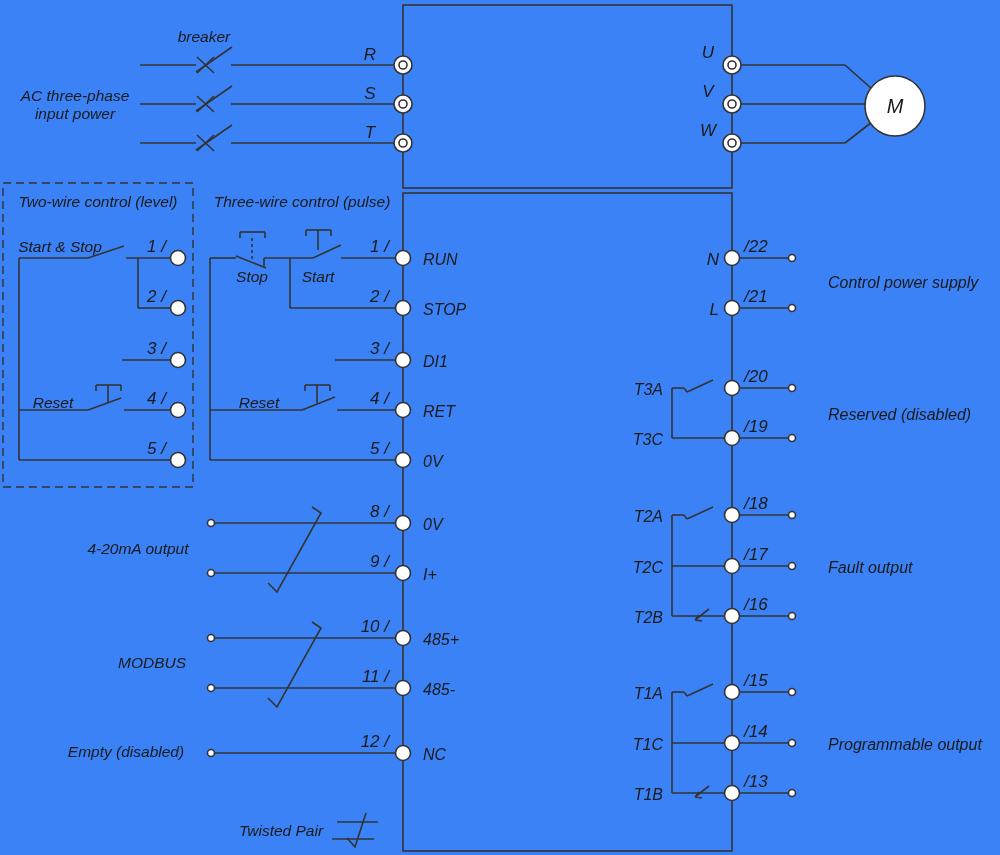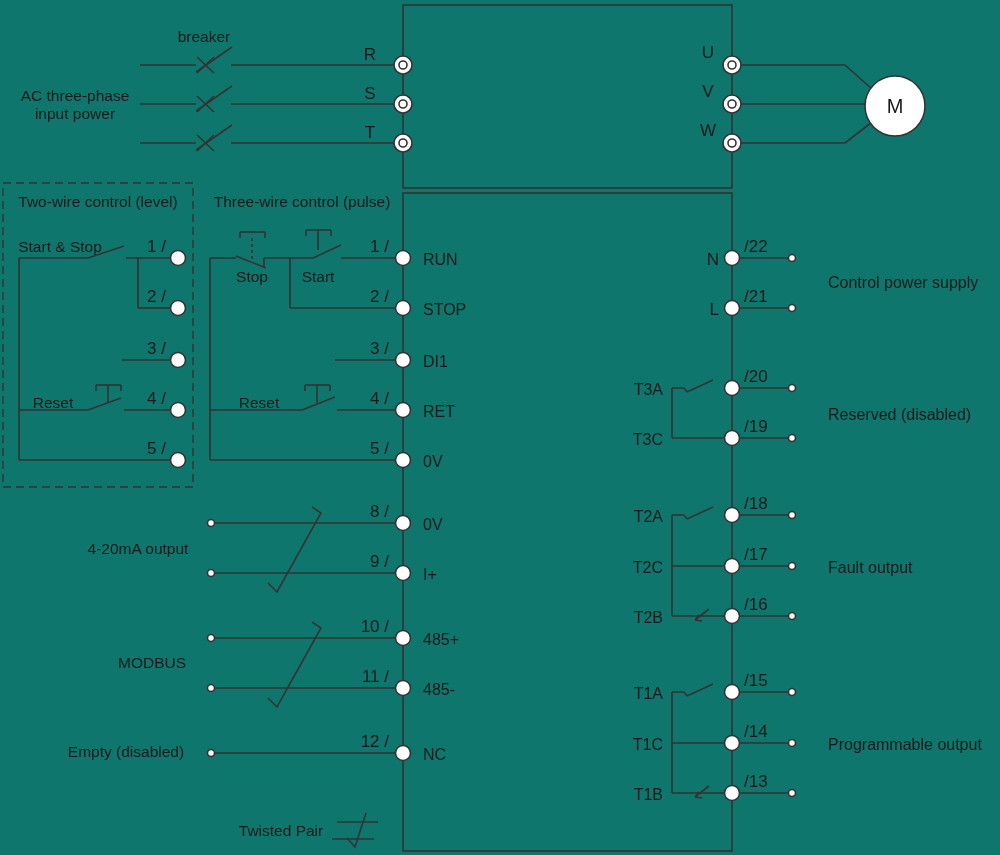--- a/index.html
+++ b/index.html
@@ -1,16 +1,16 @@
 <!DOCTYPE html>
 <html><head>
 <meta charset="utf-8">
 <style>
   html,body{margin:0;padding:0;background:#ffffff;}
-  .stage{position:relative;width:1000px;height:855px;background:#0f766e;}
+  .stage{position:relative;width:1000px;height:855px;background:#3b82f6;font-style:italic;}
   svg{display:block;}
   .t{font-family:"Liberation Sans",sans-serif;fill:#1a1a1a;font-size:16px;}
   .t-sm{font-size:15.5px;}
   .t-num{font-size:17px;}
   .t-big{font-size:20px;}
   .ln{stroke:#333333;stroke-width:1.6;fill:none;}
   .ln-thin{stroke:#333333;stroke-width:1.4;fill:none;}
   .term{stroke:#333333;stroke-width:1.6;fill:#ffffff;}
 </style>
 </head>

